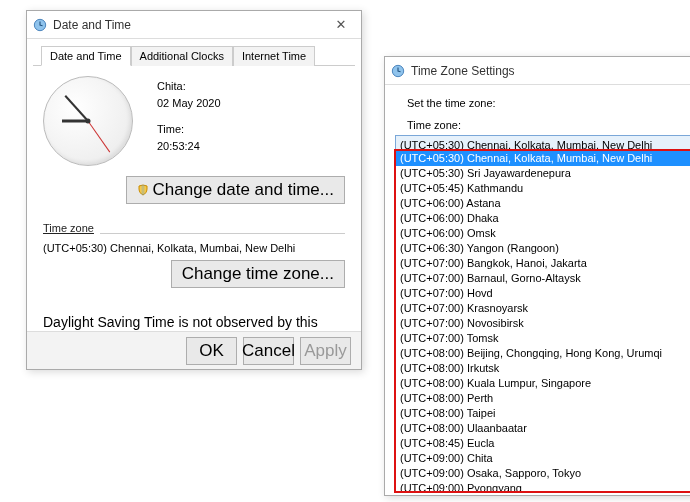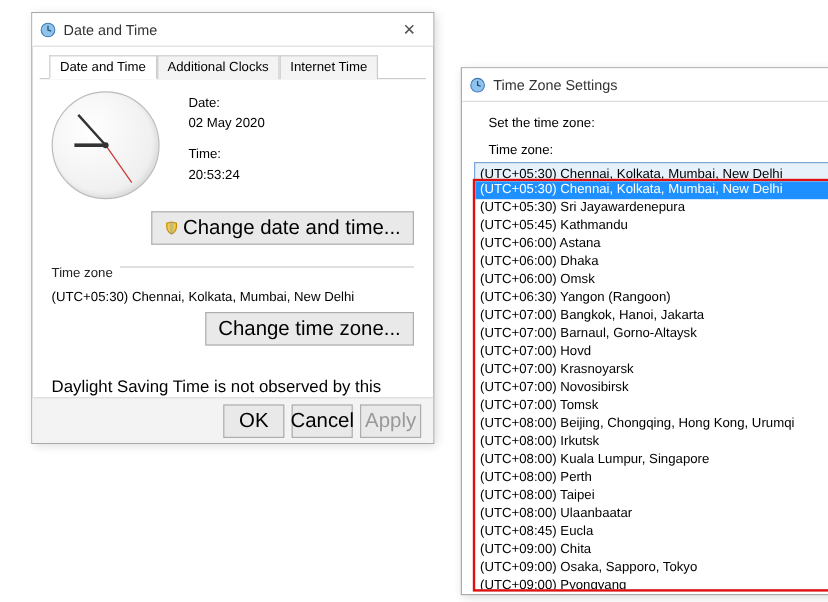--- a/index.html
+++ b/index.html
@@ -70,21 +70,21 @@
   .dtlabels { font-size:11px; line-height:1.5; }
   .dtlabels .lbl { margin-top:2px; }
   .btn {
     font-size:17px; padding:3px 10px; border:1px solid #adadad;
     background:#e9e9e9; cursor:pointer;
     display:inline-flex; align-items:center; gap:4px;
   }
   .shield { width:12px;height:12px; }
   .sectionhdr {
     font-size:11px; color:#222; margin-top:18px;
-    display:flex; align-items:flex-start; gap:6px;
+    display:flex; align-items:flex-end; gap:6px;text-decoration:underline;
   }
   .sectionhdr .line{ flex:1; height:1px; background:#ccc; }
   .tzval { margin:8px 0 6px 0; }
   .note { margin-top:26px; font-size:14px; }
   .winfooter {
     position:absolute; bottom:0; left:0; right:0;
     height:38px; border-top:1px solid #ddd; background:#f3f3f3;
     display:flex; justify-content:flex-end; align-items:center; gap:6px;
     padding: 0 10px;
   }
@@ -140,21 +140,21 @@
   </div>
   <div class="panelbody">
     <div class="clockrow">
       <div class="clock">
         <div class="hand hour"></div>
         <div class="hand min"></div>
         <div class="hand sec"></div>
         <div class="dot"></div>
       </div>
       <div class="dtlabels">
-        <div class="lbl">Date:</div>
+        <div class="lbl">Chita:</div>
         <div>02 May 2020</div>
         <div class="lbl" style="margin-top:10px">Time:</div>
         <div>20:53:24</div>
       </div>
     </div>
     <div style="text-align:right; margin-top:10px;">
       <button class="btn">
         <svg class="shield" viewBox="0 0 12 12">
             <path d="M6 1l4 1v3c0 3-2 5-4 6-2-1-4-3-4-6V2z" fill="#f7c948" stroke="#c98c00"></path>
             <path d="M6 1v10" stroke="#5aa0e0" stroke-width="3" opacity="0.3"></path>

